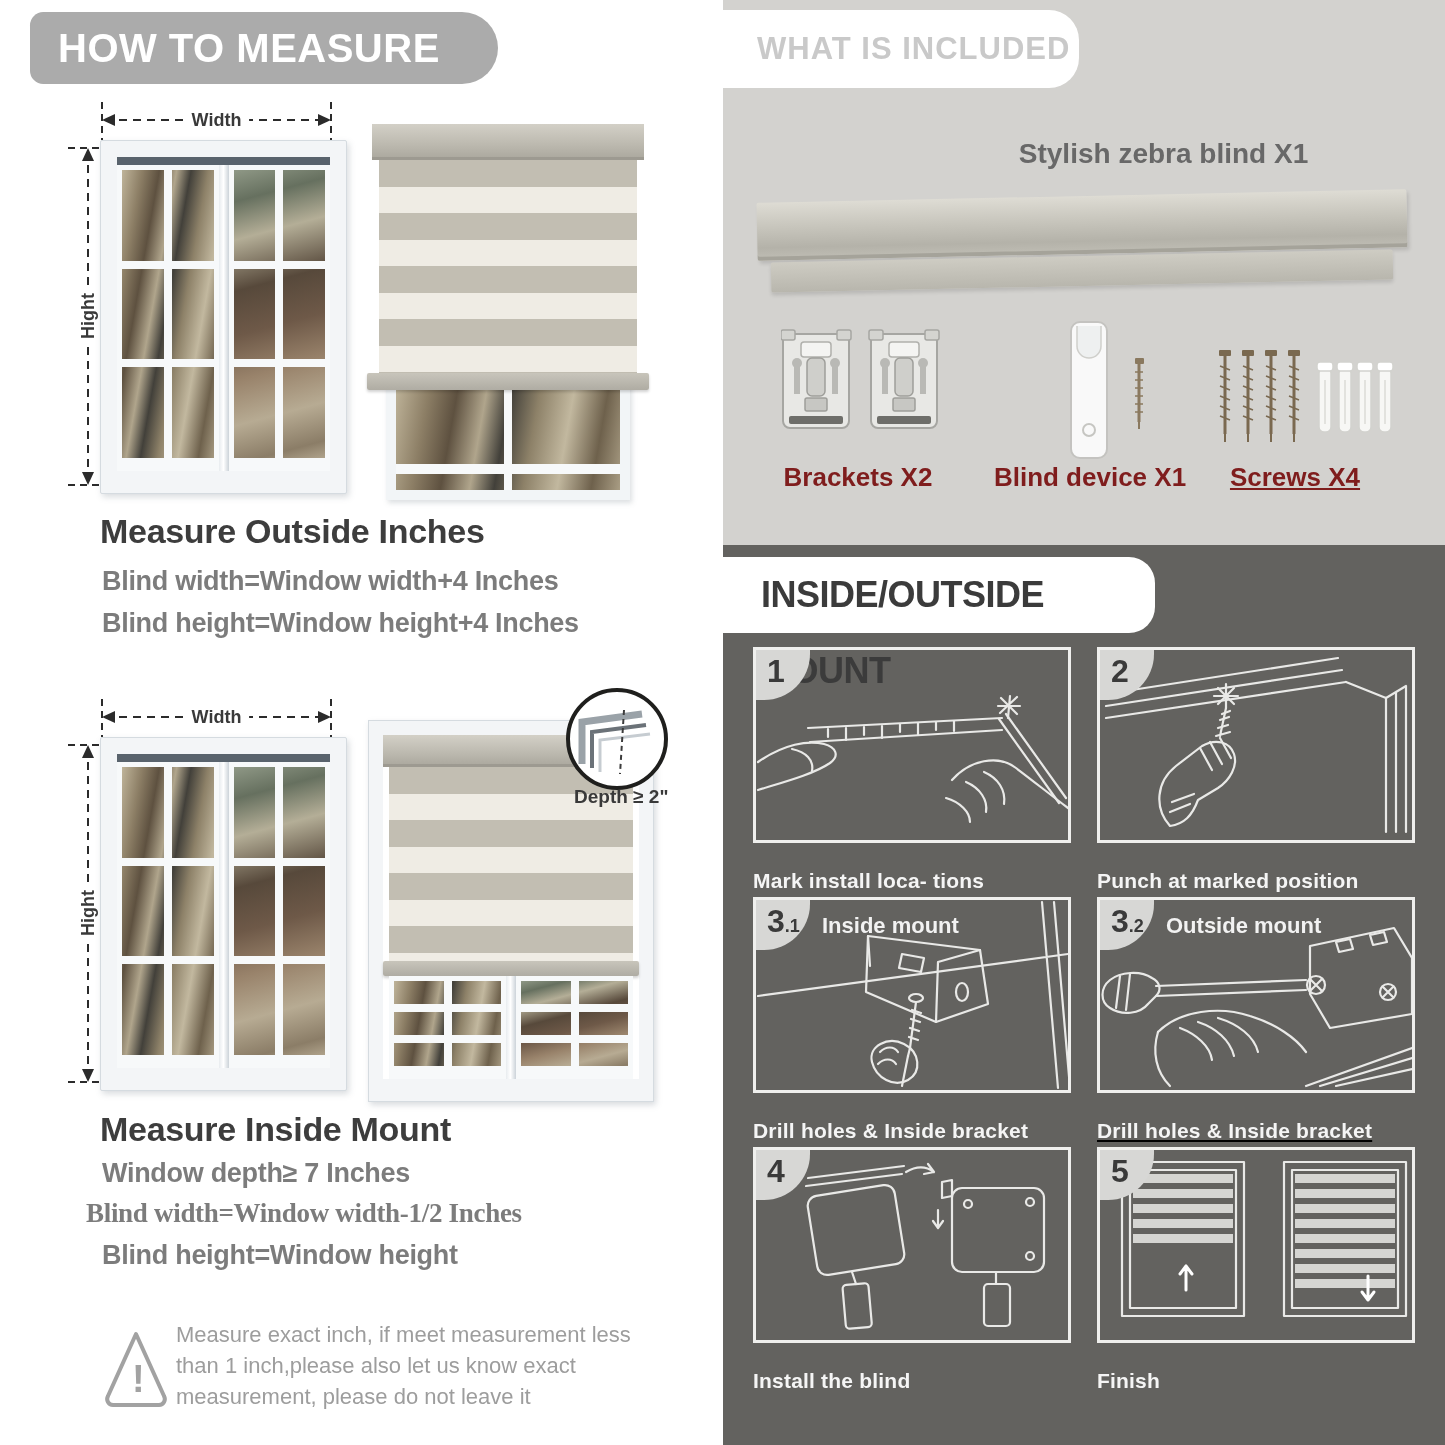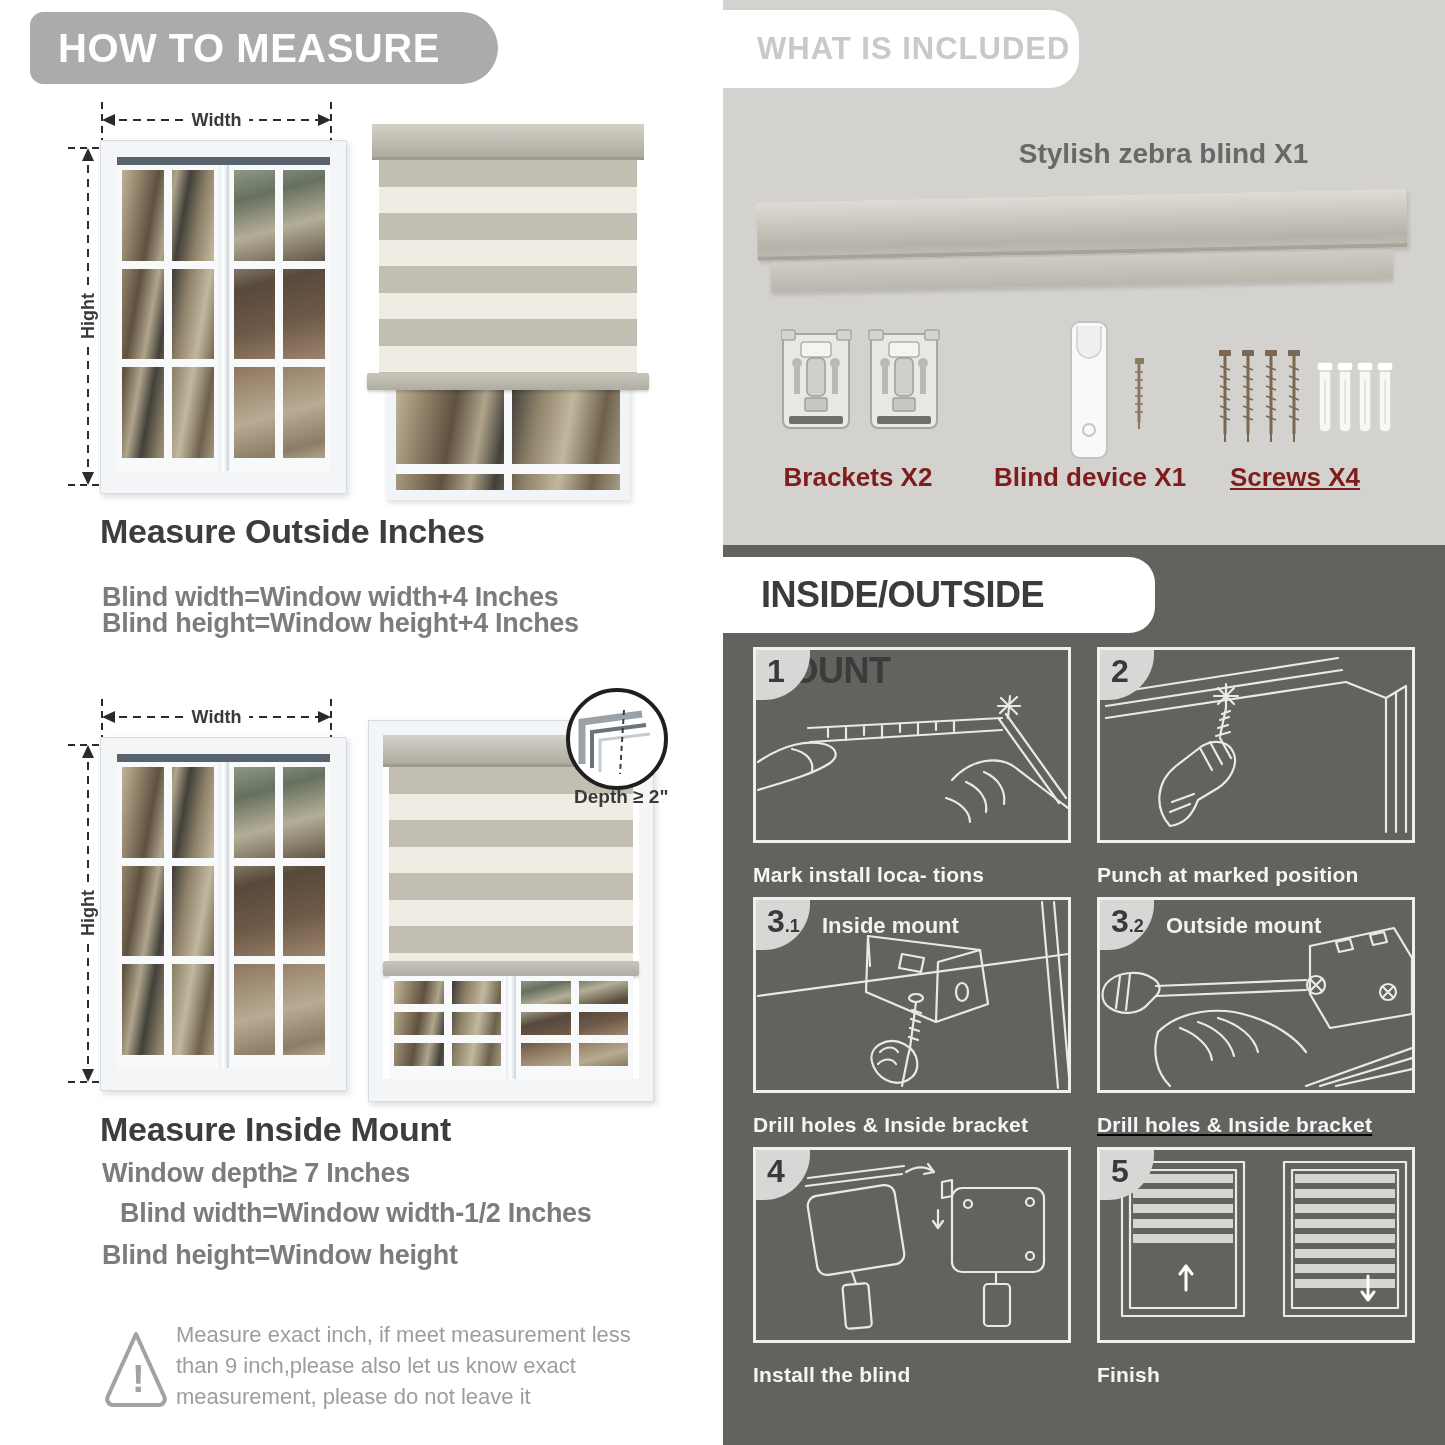--- a/index.html
+++ b/index.html
@@ -78,21 +78,21 @@
   .banner-mount{position:absolute;left:0;top:12px;width:432px;height:76px;background:#fff;
     border-radius:0 26px 26px 0;color:#3b3b3b;font-size:36px;font-weight:bold;line-height:76px;
     padding-left:38px;letter-spacing:-.5px;box-sizing:border-box;}
   .cell{position:absolute;width:318px;}
   .spanel{position:relative;width:318px;height:196px;border:3px solid #efefed;box-sizing:border-box;}
   .badge{position:absolute;left:0;top:0;width:54px;height:50px;background:#d7d7d5;
     border-radius:0 0 46px 0;color:#3a3a3a;font-size:32px;font-weight:bold;
     padding:3px 0 0 11px;box-sizing:border-box;z-index:2;}
   .badge .sub{font-size:18px;}
   .inner-label{position:absolute;left:66px;top:13px;font-size:22px;font-weight:bold;color:#f2f2f2;z-index:2;}
-  .caption{margin-top:20px;font-size:21px;font-weight:bold;color:#f5f5f5;letter-spacing:.2px;}
+  .caption{margin-top:26px;font-size:21px;font-weight:bold;color:#f5f5f5;letter-spacing:.2px;}
   .art{position:absolute;inset:0;width:100%;height:100%;}
   .ln{stroke:#e9e9e7;fill:none;stroke-width:2.2;stroke-linecap:round;stroke-linejoin:round;}
   .fl{fill:#d5d5d2;stroke:none;}
   .wln{stroke:#ffffff;fill:none;stroke-width:3;stroke-linecap:round;}
 
   svg{display:block;}
 </style>
 </head>
 <body>
 
@@ -135,21 +135,21 @@
   <div class="abs" style="left:372px;top:124px;width:272px;height:380px;">
     <div class="win-under refl-l" style="left:14px;top:254px;width:244px;height:122px;">
       <div class="panes refl-l" style="position:absolute;inset:0;"></div>
     </div>
     <div class="cassette" style="left:0;top:0;width:272px;height:36px;"></div>
     <div class="slats" style="left:7px;top:36px;width:258px;height:213px;"></div>
     <div class="rail" style="left:-5px;top:249px;width:282px;height:17px;"></div>
   </div>
 
   <div class="abs m-title" style="left:100px;top:512px;">Measure Outside Inches</div>
-  <div class="abs m-line" style="left:102px;top:566px;margin-top:16px;">Blind width=Window width+4 Inches</div>
+  <div class="abs m-line" style="left:102px;top:566px;">Blind width=Window width+4 Inches</div>
   <div class="abs m-line" style="left:102px;top:608px;">Blind height=Window height+4 Inches</div>
 
   <div class="abs" style="left:93px;top:695px;width:247px;height:44px;">
     <svg class="abs" style="inset:0" width="247" height="44">
       <line x1="9" y1="4" x2="9" y2="42" stroke="#2b2b2b" stroke-width="2" stroke-dasharray="7 5"></line>
       <line x1="238" y1="4" x2="238" y2="42" stroke="#2b2b2b" stroke-width="2" stroke-dasharray="7 5"></line>
       <line x1="12" y1="22" x2="235" y2="22" stroke="#2b2b2b" stroke-width="2" stroke-dasharray="8 6"></line>
       <polygon points="9,22 22,16 22,28" fill="#2b2b2b"></polygon>
       <polygon points="238,22 225,16 225,28" fill="#2b2b2b"></polygon>
     </svg>
@@ -198,28 +198,28 @@
       <path d="M12 72 L12 30 L72 22" stroke="#9aa2a8" stroke-width="7" fill="none"></path>
       <path d="M22 76 L22 40 L76 33" stroke="#6b7278" stroke-width="4" fill="none"></path>
       <path d="M30 80 L30 48 L80 42" stroke="#c6ccd1" stroke-width="3" fill="none"></path>
       <path d="M54 18 L50 82" stroke="#3c3c3c" stroke-width="2" stroke-dasharray="5 4" fill="none"></path>
     </svg>
   </div>
   <div class="abs depth-label" style="left:574px;top:786px;">Depth ≥ 2"</div>
 
   <div class="abs m-title" style="left:100px;top:1110px;">Measure Inside Mount</div>
   <div class="abs m-line" style="left:102px;top:1158px;">Window depth≥ 7 Inches</div>
-  <div class="abs m-line" style="left:120px;top:1198px;">Blind width=Window width-1/2 Inches</div>
+  <div class="abs m-line" style="left:86px;top:1198px;font-family:Liberation Serif, serif;">Blind width=Window width-1/2 Inches</div>
   <div class="abs m-line" style="left:102px;top:1240px;">Blind height=Window height</div>
 
   <svg class="abs" style="left:102px;top:1326px;" width="68" height="82" viewBox="0 0 68 82">
     <path d="M34 8 L62 70 a6 6 0 0 1 -5 9 L11 79 a6 6 0 0 1 -5 -9 Z" fill="none" stroke="#a2a2a2" stroke-width="4" stroke-linejoin="round"></path>
     <text x="30" y="66" font-size="38" font-weight="bold" fill="#a2a2a2" font-family="Liberation Sans, sans-serif">!</text>
   </svg>
-  <div class="abs warn-text" style="left:176px;top:1320px;">Measure exact inch, if meet measurement less than 9 inch,please also let us know exact measurement, please do not leave it</div>
+  <div class="abs warn-text" style="left:176px;top:1320px;">Measure exact inch, if meet measurement less than 1 inch,please also let us know exact measurement, please do not leave it</div>
 
   <div class="abs included-panel">
     <div class="banner-included">WHAT IS INCLUDED</div>
     <div class="blind-label">Stylish zebra blind X1</div>
 
     <div class="hr-main"></div>
     <div class="hr-sub"></div>
 
     <svg class="abs" style="left:58px;top:328px;" width="160" height="120" viewBox="0 0 160 120">
       <defs>

